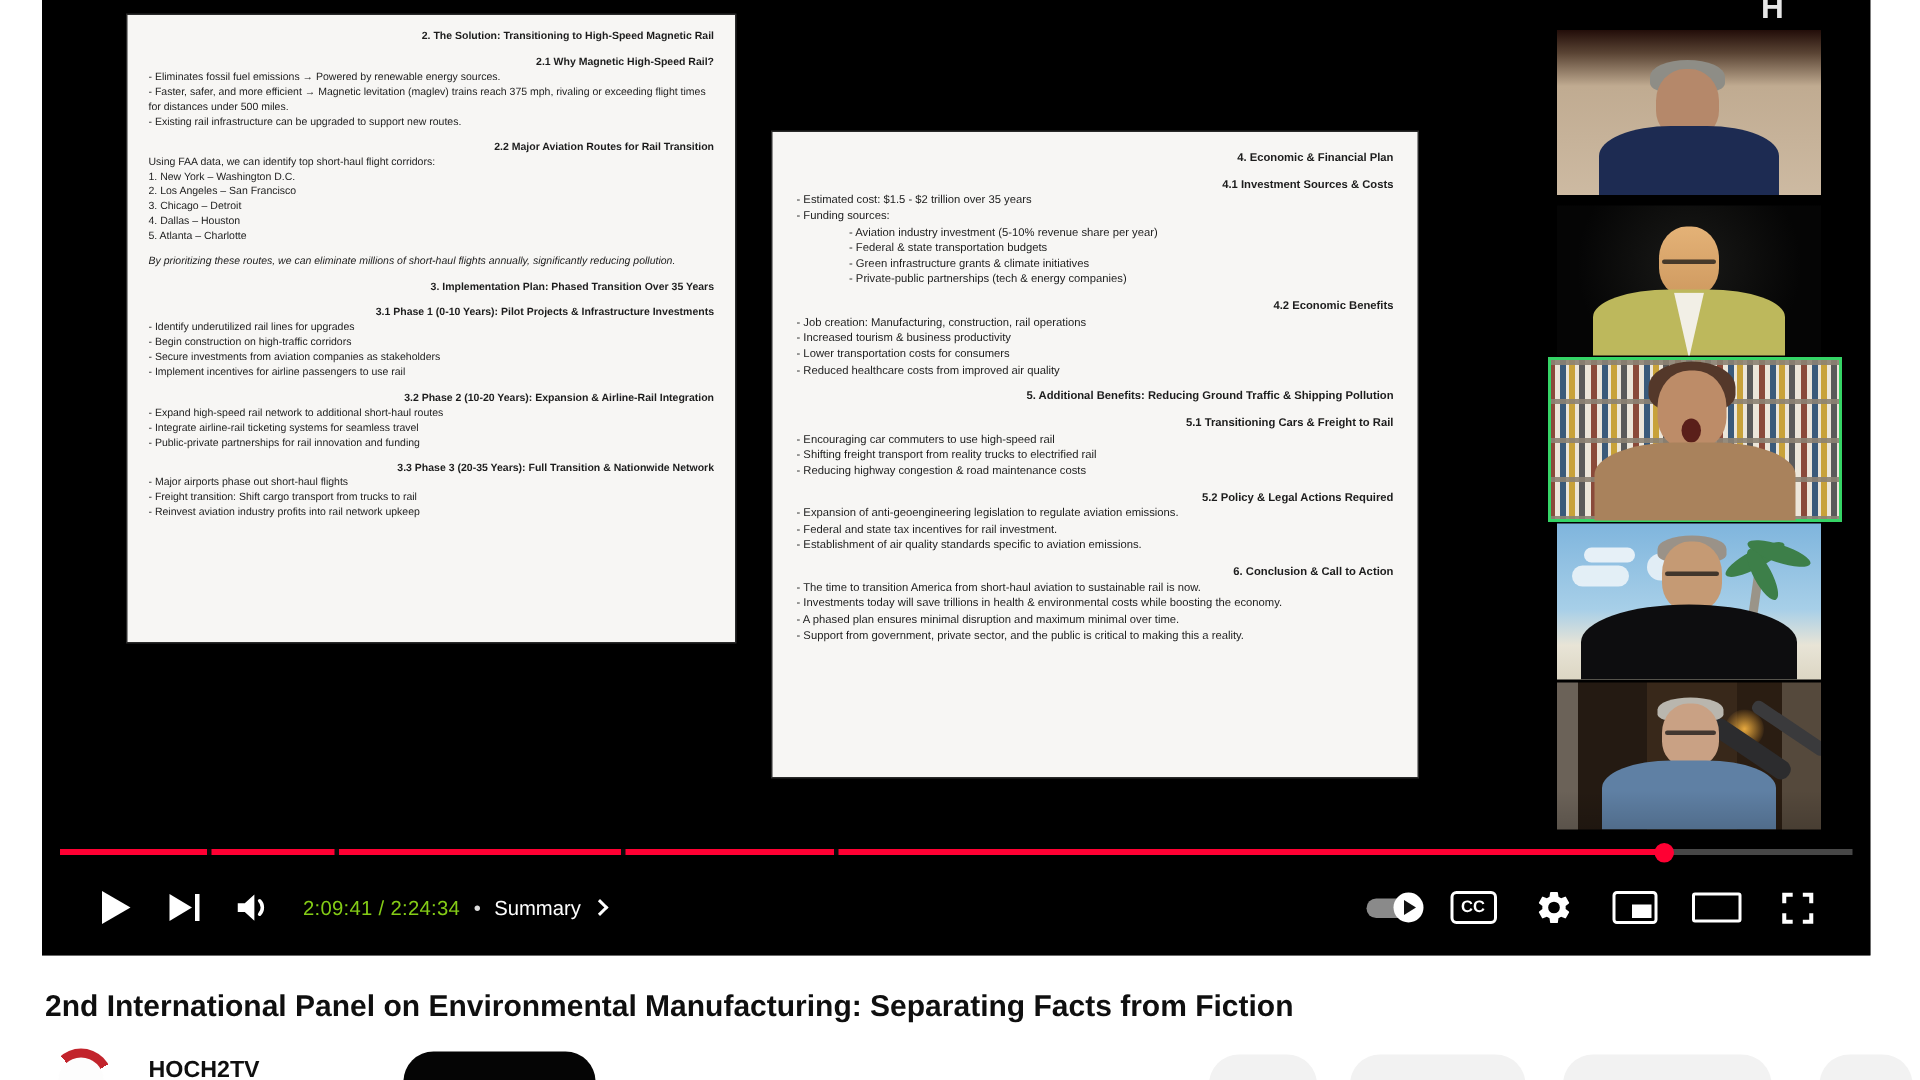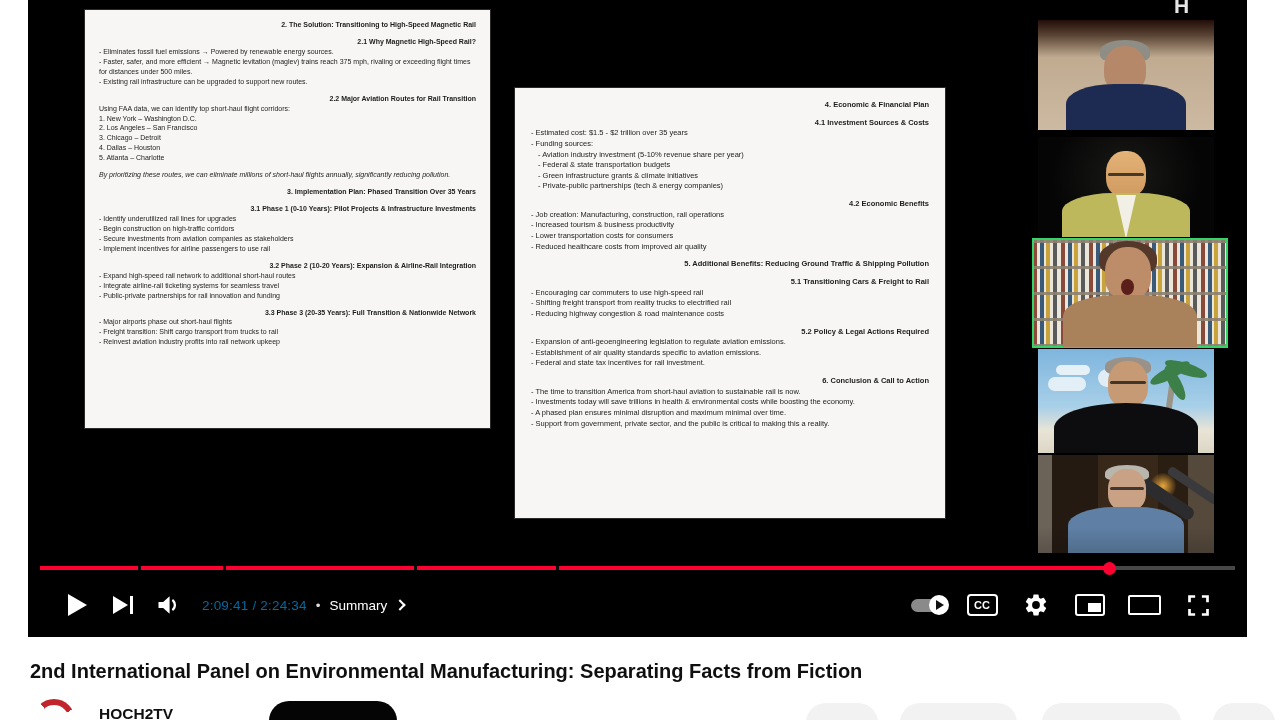--- a/index.html
+++ b/index.html
@@ -8,21 +8,21 @@
 
   
   .player { position:absolute; left:28px; top:0; width:1219px; height:637px; background:#000; overflow:hidden; }
 
   
   .slide { position:absolute; background:#f7f6f4; color:#1c1c1c; overflow:hidden; box-shadow:0 0 0 1px #2a2a2a; }
   .slide-left  { left:57px;  top:10px; width:405px; height:418px; padding:10px 14px; font-size:7px; line-height:1.42; }
   .slide-right { left:487px; top:88px; width:430px; height:430px; padding:12px 16px; font-size:7.5px; line-height:1.42; }
   .blk-h { font-weight:bold;text-align:right; }
   .blk-p { font-weight:normal; }
-  .blk-p2 { font-weight:normal; padding-left:7px; }
+  .blk-p2 { font-weight:normal; padding-left:7px;margin-left:28px; }
   .blk-i { font-style:italic; }
   .blk-gap { height:7px; }
 
   
   .watermark { position:absolute; left:1146px; top:-6px; color:#fff; font-size:21px; font-weight:bold; opacity:.9; }
 
   
   .cam { position:absolute; left:1010px; width:176px; overflow:hidden; background:#111; }
   #cam1 { top:20px;  height:110px; }
   #cam2 { top:137px; height:100px; }
@@ -85,21 +85,21 @@
   .controls { position:absolute; left:0; right:0; top:580px; height:50px; color:#fff; }
   .c-left { position:absolute; left:26px; top:0; height:50px; display:flex; align-items:center; }
   .c-right { position:absolute; right:22px; top:0; height:50px; display:flex; align-items:flex-end; }
   .btn { width:46px; height:50px; display:flex; align-items:center; justify-content:center; cursor:pointer; flex:none; }
   .rbtn { width:54px; height:50px; display:flex; align-items:center; justify-content:center; cursor:pointer; flex:none; }
   .tri { width:0; height:0; border-left:19px solid #fff; border-top:11px solid transparent; border-bottom:11px solid transparent; }
   .next-wrap { display:flex; align-items:center; }
   .tri-sm { width:0; height:0; border-left:15px solid #fff; border-top:9px solid transparent; border-bottom:9px solid transparent; }
   .bar { width:3.5px; height:18px; background:#fff; margin-left:2px; }
   .time-row { display:flex; align-items:center; margin-left:10px; font-size:13.5px; }
-  .time-text { color:#0369a1; letter-spacing:.2px; }
+  .time-text { color:#84cc16; letter-spacing:.2px; }
   .dot-sep { margin:0 9px; color:#ddd; }
   .summary-btn { display:flex; align-items:center; cursor:pointer; color:#fff; }
   .chev { width:8px; height:8px; border-top:2px solid #fff; border-right:2px solid #fff; transform:rotate(45deg); margin-left:9px; }
   .toggle { width:35px; height:13px; border-radius:7px; background:#8a8a8a; position:relative; }
   .knob { position:absolute; right:-3px; top:-3.5px; width:20px; height:20px; border-radius:50%; background:#fff;
           display:flex; align-items:center; justify-content:center; }
   .knob-tri { width:0; height:0; border-left:8px solid #111; border-top:5px solid transparent; border-bottom:5px solid transparent; margin-left:2px; }
   .cc-box { width:31px; height:22px; border:2.5px solid #fff; border-radius:4px; font-size:11px; font-weight:bold;
             display:flex; align-items:center; justify-content:center; }
   .mini-box { width:30px; height:22px; border:2.5px solid #fff; border-radius:3px; position:relative; }
@@ -187,22 +187,22 @@
           <div class="blk-gap"></div>
           <div class="blk-h">5. Additional Benefits: Reducing Ground Traffic &amp; Shipping Pollution</div>
           <div class="blk-gap"></div>
           <div class="blk-h">5.1 Transitioning Cars &amp; Freight to Rail</div>
           <div class="blk-p">- Encouraging car commuters to use high-speed rail</div>
           <div class="blk-p">- Shifting freight transport from reality trucks to electrified rail</div>
           <div class="blk-p">- Reducing highway congestion &amp; road maintenance costs</div>
           <div class="blk-gap"></div>
           <div class="blk-h">5.2 Policy &amp; Legal Actions Required</div>
           <div class="blk-p">- Expansion of anti-geoengineering legislation to regulate aviation emissions.</div>
+          <div class="blk-p">- Federal and state tax incentives for rail investment.</div>
           <div class="blk-p">- Establishment of air quality standards specific to aviation emissions.</div>
-          <div class="blk-p">- Federal and state tax incentives for rail investment.</div>
           <div class="blk-gap"></div>
           <div class="blk-h">6. Conclusion &amp; Call to Action</div>
           <div class="blk-p">- The time to transition America from short-haul aviation to sustainable rail is now.</div>
           <div class="blk-p">- Investments today will save trillions in health &amp; environmental costs while boosting the economy.</div>
           <div class="blk-p">- A phased plan ensures minimal disruption and maximum minimal over time.</div>
           <div class="blk-p">- Support from government, private sector, and the public is critical to making this a reality.</div>
         </div>
     </div>
 
     <div class="watermark">H</div>

